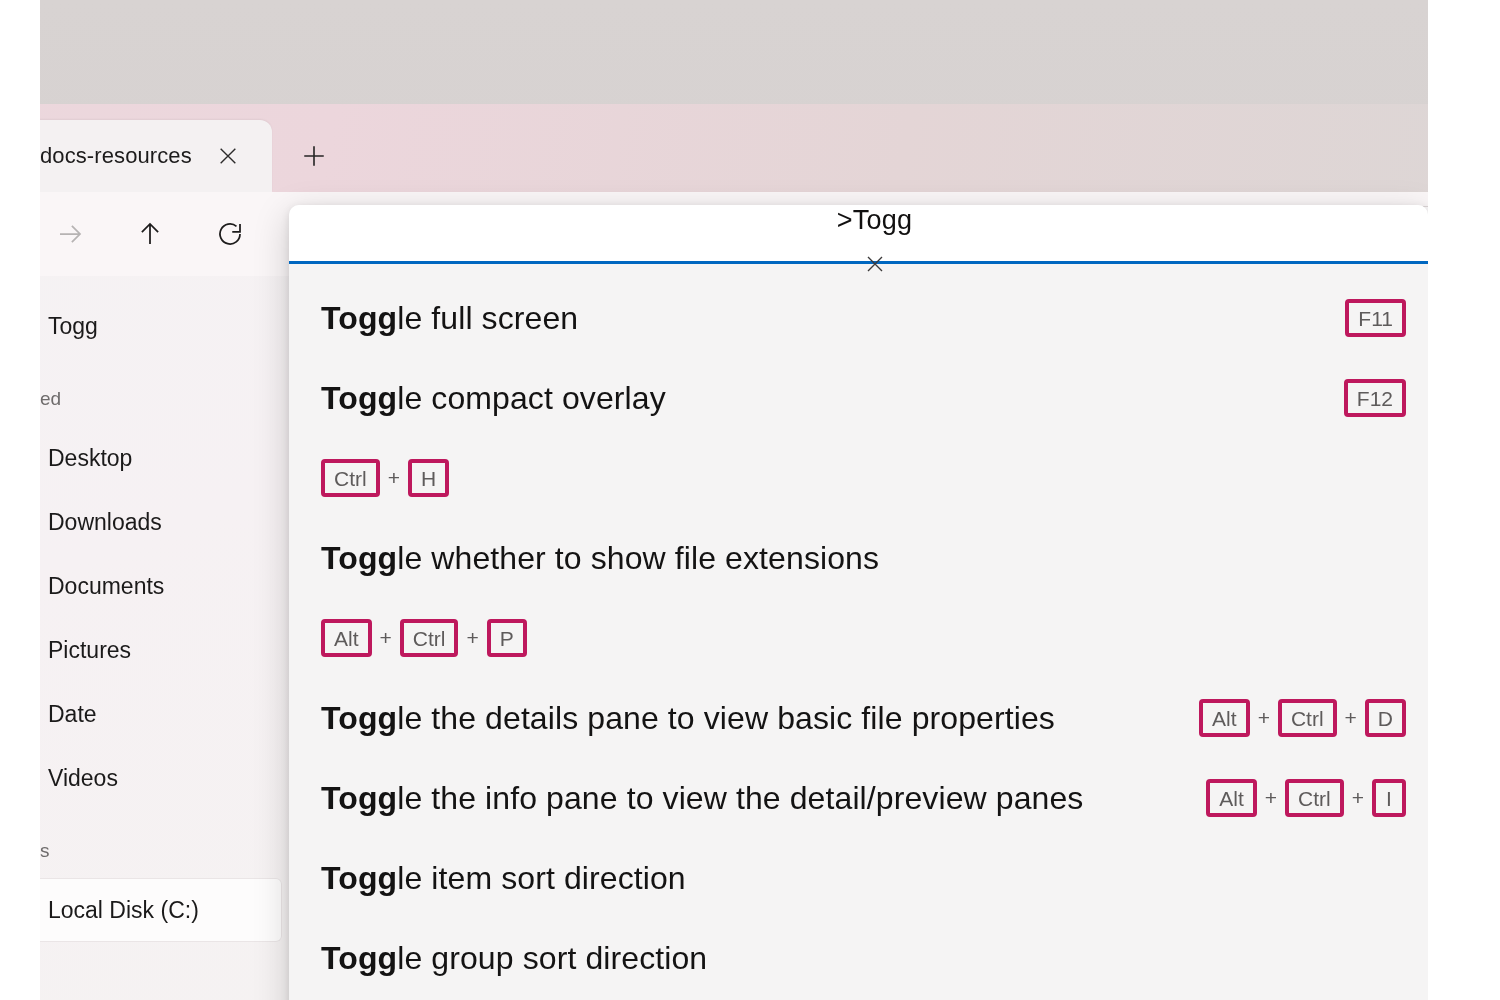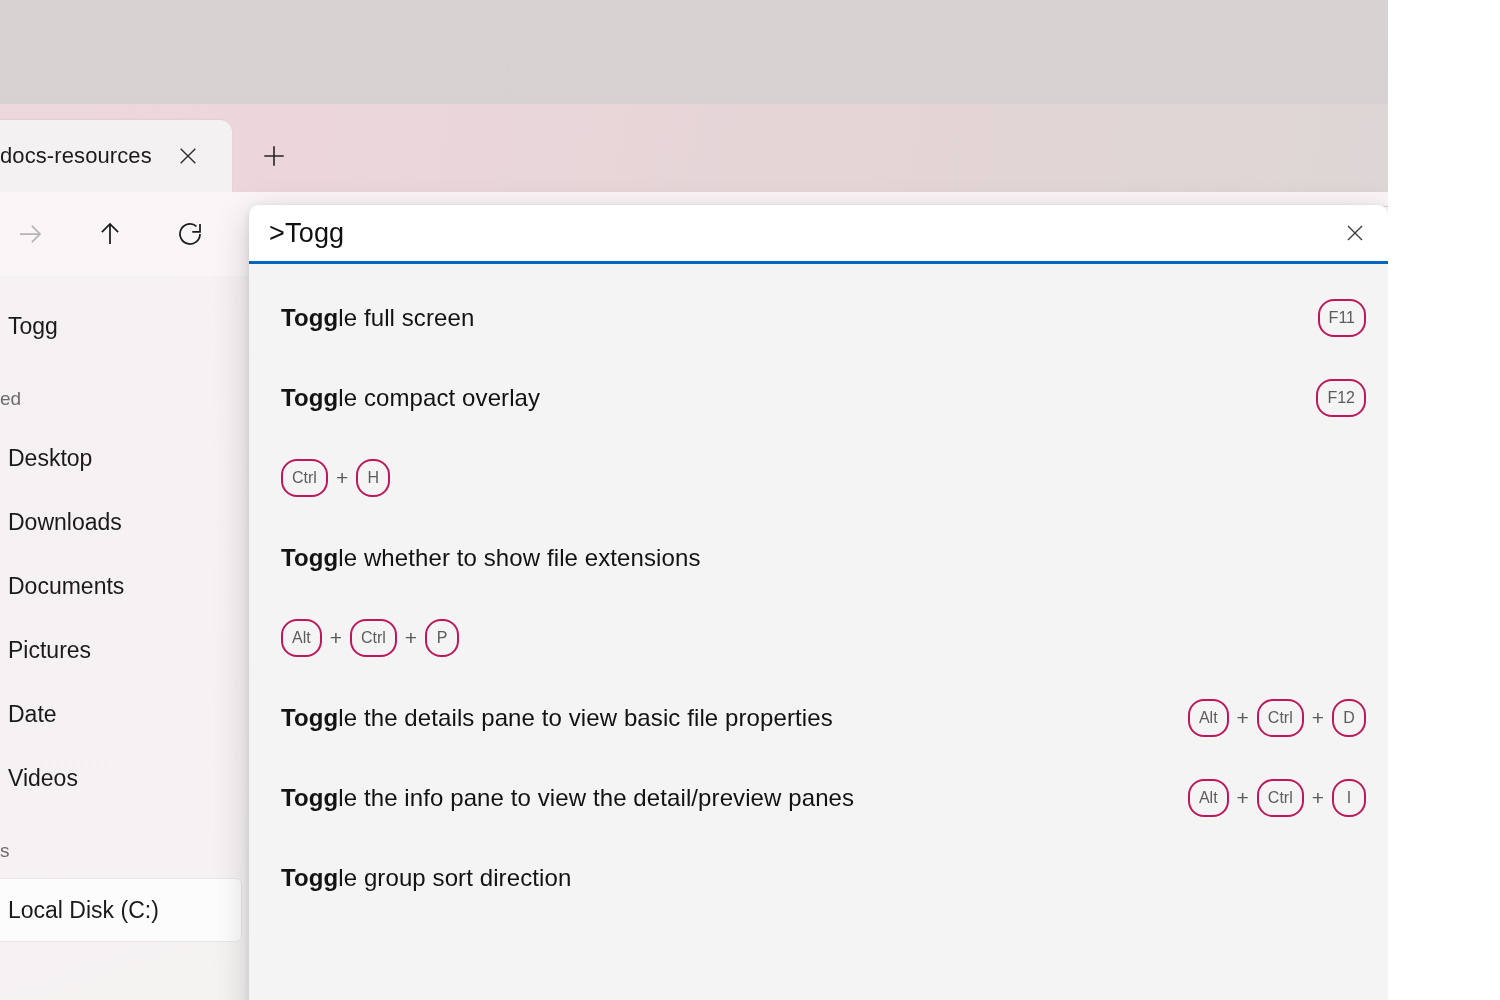--- a/index.html
+++ b/index.html
@@ -12,20 +12,21 @@
     font-family: "Liberation Sans", sans-serif;
   }
 
   
   #desktop {
     position: relative;
     width: 1388px;
     height: 1000px;
     background: linear-gradient(180deg, #d8d3d2 0%, #d5d0cf 45%, #c9c5c4 95%, #b9b5b4 100%);
     overflow: hidden;
+    margin-left: 40px;
   }
 
   
   #window {
     position: absolute;
     left: -180px;
     top: 104px;
     width: 1680px;
     height: 920px;
     background: #fbf8f9;
@@ -226,22 +227,23 @@
     overflow: hidden;
     background: #f4f3f3;
   }
 
   #palette-input-row {
     position: relative;
     height: 59px;
     background: #ffffff;
     display: flex;
     align-items: center;
-    padding: 0 0 0 20px;
+    padding: 0 0 0 32px;
     border-bottom: 3px solid #0067c0;
+    flex-direction: column;
   }
 
   #palette-query {
     flex: 1;
     font-size: 27px;
     color: #111010;
     letter-spacing: .2px;
     white-space: nowrap;
   }
 
@@ -261,44 +263,44 @@
 
   .cmd-row {
     height: 80px;
     display: flex;
     align-items: center;
     padding: 0 22px 0 32px;
   }
 
   .cmd-label {
     flex: 1;
-    font-size: 24px;
+    font-size: 32px;
     color: #141313;
     white-space: nowrap;
     letter-spacing: .1px;
   }
   .cmd-label b { font-weight: 700; }
 
   .cmd-keys {
     display: flex;
     align-items: center;
     gap: 7px;
     flex-shrink: 0;
   }
 
   .key {
     min-width: 34px;
     height: 38px;
     padding: 0 9px;
-    border: 2px solid #be185d;
-    border-radius: 16px;
+    border: 4px solid #be185d;
+    border-radius: 4px;
     display: flex;
     align-items: center;
     justify-content: center;
-    font-size: 16px;
+    font-size: 21px;
     color: #5e5b5b;
     background: transparent;
     line-height: 1;
   }
 
   .key-plus {
     font-size: 21px;
     color: #5e5b5b;
     padding: 0 1px;
   }
@@ -491,20 +493,24 @@
           <div class="cmd-label"><b>Togg</b>le the info pane to view the detail/preview panes</div>
           <div class="cmd-keys">
             <span class="key">Alt</span>
             <span class="key-plus">+</span>
             <span class="key">Ctrl</span>
             <span class="key-plus">+</span>
             <span class="key">I</span>
           </div>
         </div>
         <div class="cmd-row">
+          <div class="cmd-label"><b>Togg</b>le item sort direction</div>
+          <div class="cmd-keys"></div>
+        </div>
+        <div class="cmd-row">
           <div class="cmd-label"><b>Togg</b>le group sort direction</div>
           <div class="cmd-keys"></div>
         </div>
       </div>
 
   </div>
 
 </div>
 
 </body></html>

